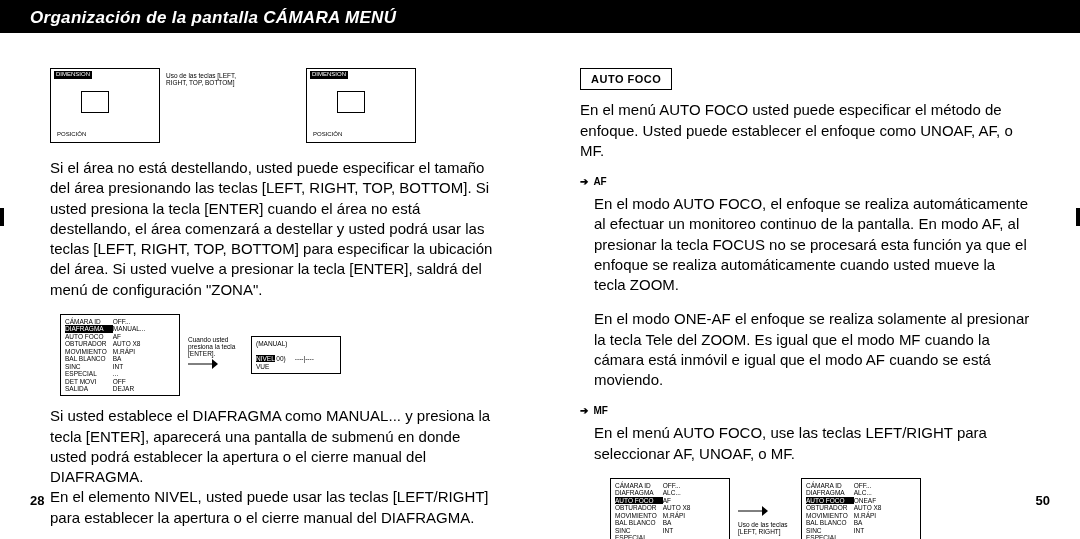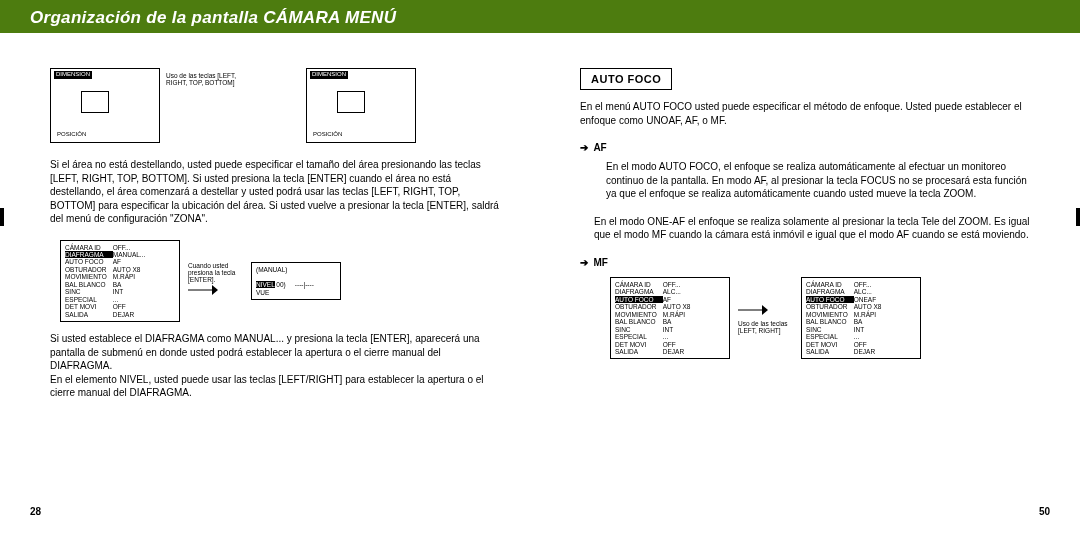--- a/index.html
+++ b/index.html
@@ -1,37 +1,37 @@
 <!DOCTYPE html>
 <html><head>
 <meta charset="utf-8">
 <style>
   * { box-sizing: border-box; margin: 0; padding: 0; }
   body { font-family: Arial, Helvetica, sans-serif; background: #fff; width: 1080px; height: 539px; overflow: hidden; position: relative; }
-  .header { background: #4d7c0f; color: #fff; padding: 8px 30px 5px; font-size: 17px; font-weight: bold; font-style: italic; letter-spacing: .3px; }
+  .header { background: #000000; color: #fff; padding: 8px 30px 5px; font-size: 17px; font-weight: bold; font-style: italic; letter-spacing: .3px; }
   .pages { display: flex; position: absolute; top: 38px; left: 0; width: 100%; height: 485px; }
   .page { width: 50%; padding: 30px 40px 20px 50px; font-size: 10px; line-height: 1.3; color: #000; position: relative; }
   .page.right { padding: 30px 50px 20px 40px; }
   .side-tab { position: absolute; top: 170px; background: #000; color: #fff; font-size: 9px; font-weight: bold; padding: 3px 5px; }
   .page.left .side-tab { left: -17px; }
   .page.right .side-tab { right: -17px; }
-  .pagenum { position: absolute; bottom: 5px; font-size: 10px; font-weight: bold; }
+  .pagenum { position: absolute; bottom: 13px; font-size: 13px; font-weight: bold; }
   .page.left .pagenum { left: 30px; }
   .page.right .pagenum { right: 30px; }
 
   .dim-row { display: flex; gap: 60px; margin-bottom: 15px; }
   .dim-block { }
   .dim-screen { border: 1px solid #000; width: 110px; height: 75px; padding: 2px 3px; font-size: 6px; position: relative; }
   .dim-title { background: #000; color: #fff; display: inline-block; padding: 0 2px; font-size: 6px; }
   .dim-box { width: 28px; height: 22px; border: 1px solid #000; position: absolute; top: 22px; left: 30px; }
   .dim-pos { position: absolute; bottom: 3px; left: 6px; font-size: 6px; }
   .dim-note { font-size: 6.5px; margin-top: 4px; width: 80px; line-height:1.1;}
   .dim-flex { display: flex; gap: 6px; align-items: flex-start; }
 
-  .para { margin: 10px 0 14px; font-size: 10px; line-height: 1.35; }
+  .para { margin: 10px 0 14px; font-size: 15px; line-height: 1.35; }
 
   .sub-head { font-size: 10px; font-weight: bold; margin: 6px 0 6px 20px; }
   .sub-head::before { content: "➔"; margin-right: 5px; font-size:10px; }
 
   .menu-row { display: flex; gap: 8px; margin: 8px 0 8px 10px; align-items: center; }
   .menu-screen { border: 1px solid #000; padding: 3px 4px; font-size: 6.5px; line-height: 1.15; min-width: 120px; }
   .menu-screen table { border-collapse: collapse; }
   .menu-screen td { padding: 0 6px 0 0; white-space: nowrap; }
   .hl { background: #000; color: #fff; }
   .menu-note { font-size: 6.5px; line-height:1.1; width:55px; }
@@ -151,25 +151,26 @@
   </div>
 
   <div class="page right">
     <div class="side-tab">Es</div>
 
     <div class="section-tab">AUTO FOCO</div>
 
     <div class="para" style="margin-top:0">En el menú AUTO FOCO usted puede especificar el método de enfoque. Usted puede establecer el enfoque como UNOAF, AF, o MF.</div>
 
     <div class="sub-head" style="margin-left:0">AF</div>
-    <div class="para" style="margin-top:2px;margin-left:26px">En el modo AUTO FOCO, el enfoque se realiza automáticamente al efectuar un monitoreo continuo de la pantalla. En modo AF, al presionar la tecla FOCUS no se procesará esta función ya que el enfoque se realiza automáticamente cuando usted mueve la tecla ZOOM.</div>
+    <div class="para" style="margin-top:2px;margin-left:14px">En el modo AUTO FOCO, el enfoque se realiza automáticamente al efectuar un monitoreo continuo de la pantalla. En modo AF, al presionar la tecla FOCUS no se procesará esta función ya que el enfoque se realiza automáticamente cuando usted mueve la tecla ZOOM.</div>
 
     <div class="para" style="margin-top:14px;margin-left:14px">En el modo ONE-AF el enfoque se realiza solamente al presionar la tecla Tele del ZOOM. Es igual que el modo MF cuando la cámara está inmóvil e igual que el modo AF cuando se está moviendo.</div>
 
     <div class="sub-head" style="margin-left:0">MF</div>
+    <div class="para" style="margin-top:2px;margin-left:14px">En el menú AUTO FOCO, use las teclas LEFT/RIGHT para seleccionar AF, UNOAF, o MF.</div>
 
     <div class="menu-row" style="margin-left:30px">
       <div class="menu-screen">
         <table>
           <tbody>
               <tr>
                 <td>CÁMARA ID</td>
                 <td>OFF...</td>
               </tr>
           <tr>

